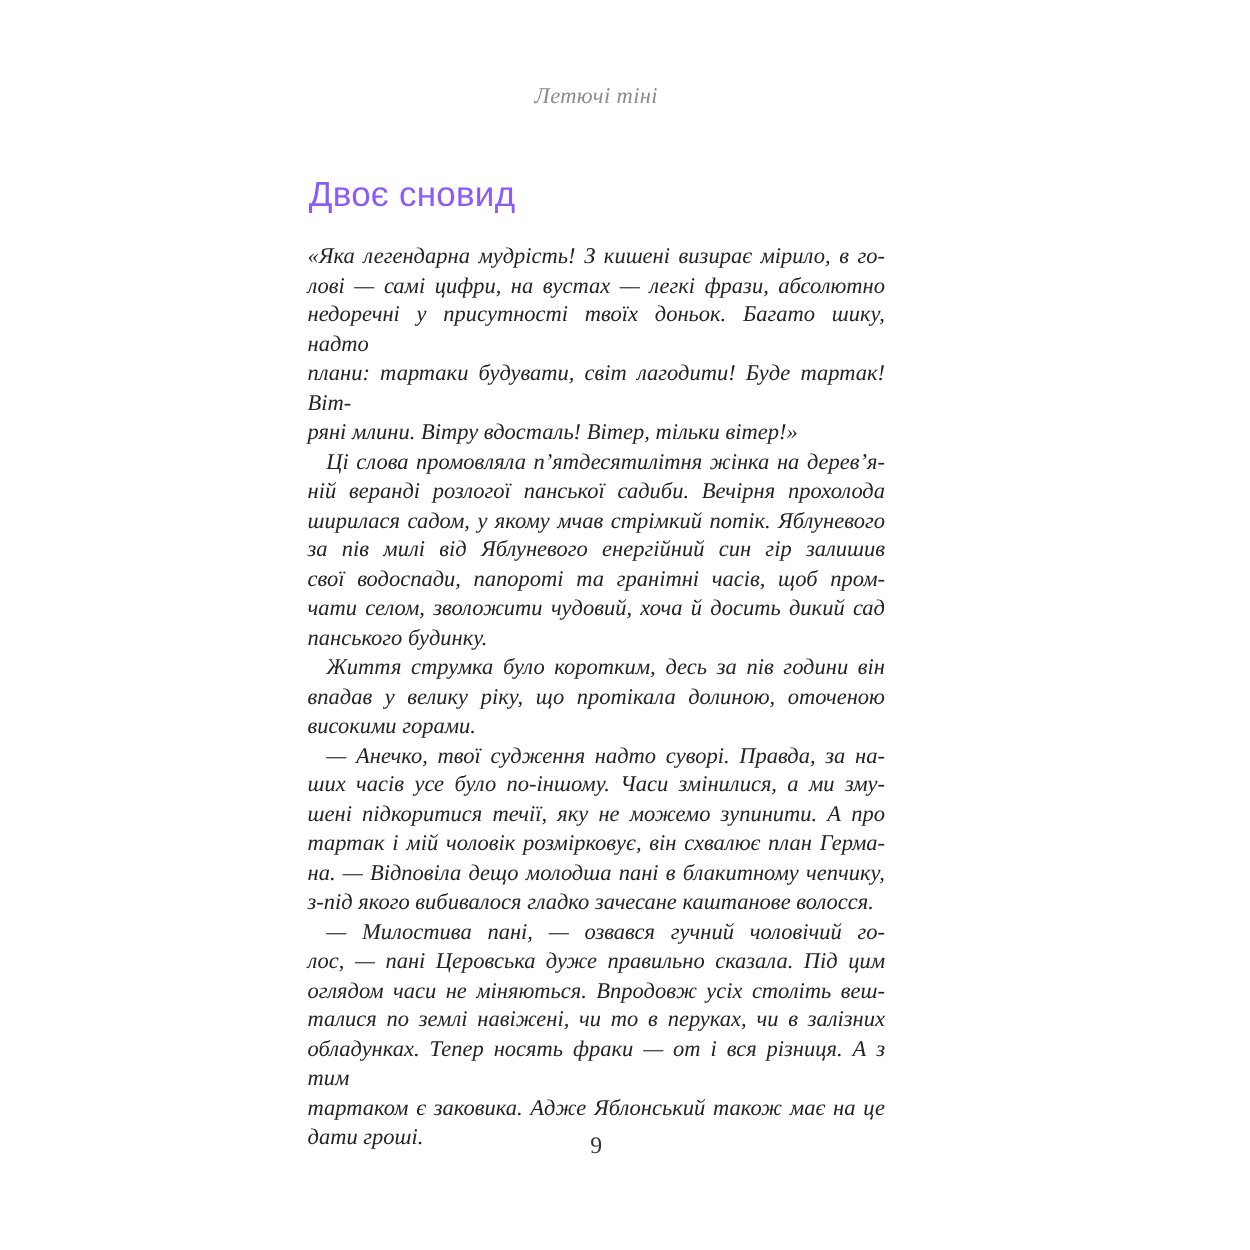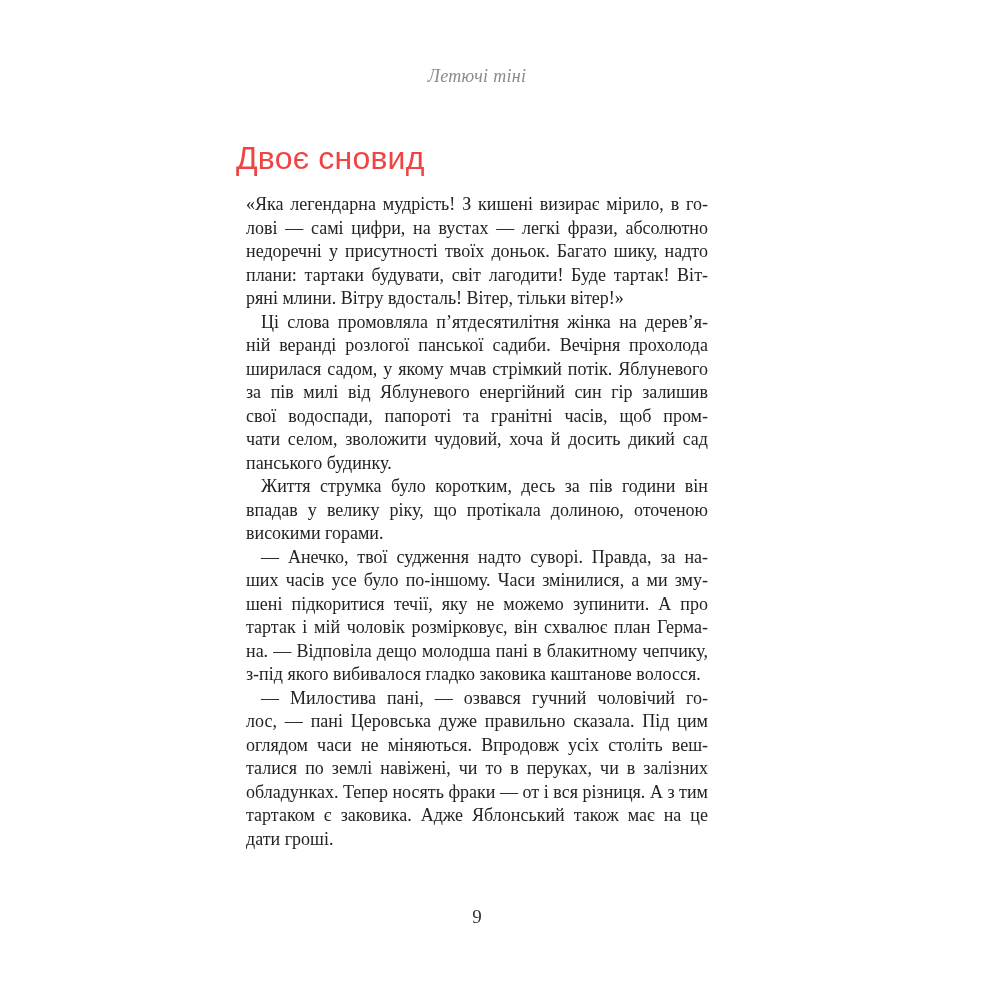--- a/index.html
+++ b/index.html
@@ -20,37 +20,38 @@
     text-align: center;
     font-family: "Liberation Serif", serif;
     font-style: italic;
     font-size: 18px;
     color: #8b8b8b;
     letter-spacing: 0.3px;
   }
   .chapter-title {
     position: absolute;
     top: 140px;
-    left: 236px;
+    left: 247px;
     font-family: "Liberation Sans", sans-serif;
     font-weight: 400;
-    font-size: 32px;
-    color: #ef4444;
+    font-size: 28px;
+    color: #8b5cf6;
     letter-spacing: 0.2px;
   }
   .body-text {
     position: absolute;
     top: 193px;
     left: 246px;
     width: 462px;
     font-family: "Liberation Serif", serif;
     font-size: 18px;
     line-height: 23.5px;
     color: #232323;
     hyphens: none;
+    font-style: italic;
   }
   .para .line {
     text-align: justify;
     text-align-last: justify;
     white-space: normal;
   }
   .para .line.last {
     text-align-last: left;
   }
   .para.indent .line:first-child {
@@ -96,21 +97,21 @@
         <div class="line">Життя струмка було коротким, десь за пів години він</div>
         <div class="line">впадав у велику ріку, що протікала долиною, оточеною</div>
         <div class="line last">високими горами.</div>
       </div>
       <div class="para indent">
         <div class="line">— Анечко, твої судження надто суворі. Правда, за на-</div>
         <div class="line">ших часів усе було по-іншому. Часи змінилися, а ми зму-</div>
         <div class="line">шені підкоритися течії, яку не можемо зупинити. А про</div>
         <div class="line">тартак і мій чоловік розмірковує, він схвалює план Герма-</div>
         <div class="line">на. — Відповіла дещо молодша пані в блакитному чепчику,</div>
-        <div class="line last">з-під якого вибивалося гладко заковика каштанове волосся.</div>
+        <div class="line last">з-під якого вибивалося гладко зачесане каштанове волосся.</div>
       </div>
       <div class="para indent">
         <div class="line">— Милостива пані, — озвався гучний чоловічий го-</div>
         <div class="line">лос, — пані Церовська дуже правильно сказала. Під цим</div>
         <div class="line">оглядом часи не міняються. Впродовж усіх століть веш-</div>
         <div class="line">талися по землі навіжені, чи то в перуках, чи в залізних</div>
         <div class="line">обладунках. Тепер носять фраки — от і вся різниця. А з тим</div>
         <div class="line">тартаком є заковика. Адже Яблонський також має на це</div>
         <div class="line last">дати гроші.</div>
       </div>

